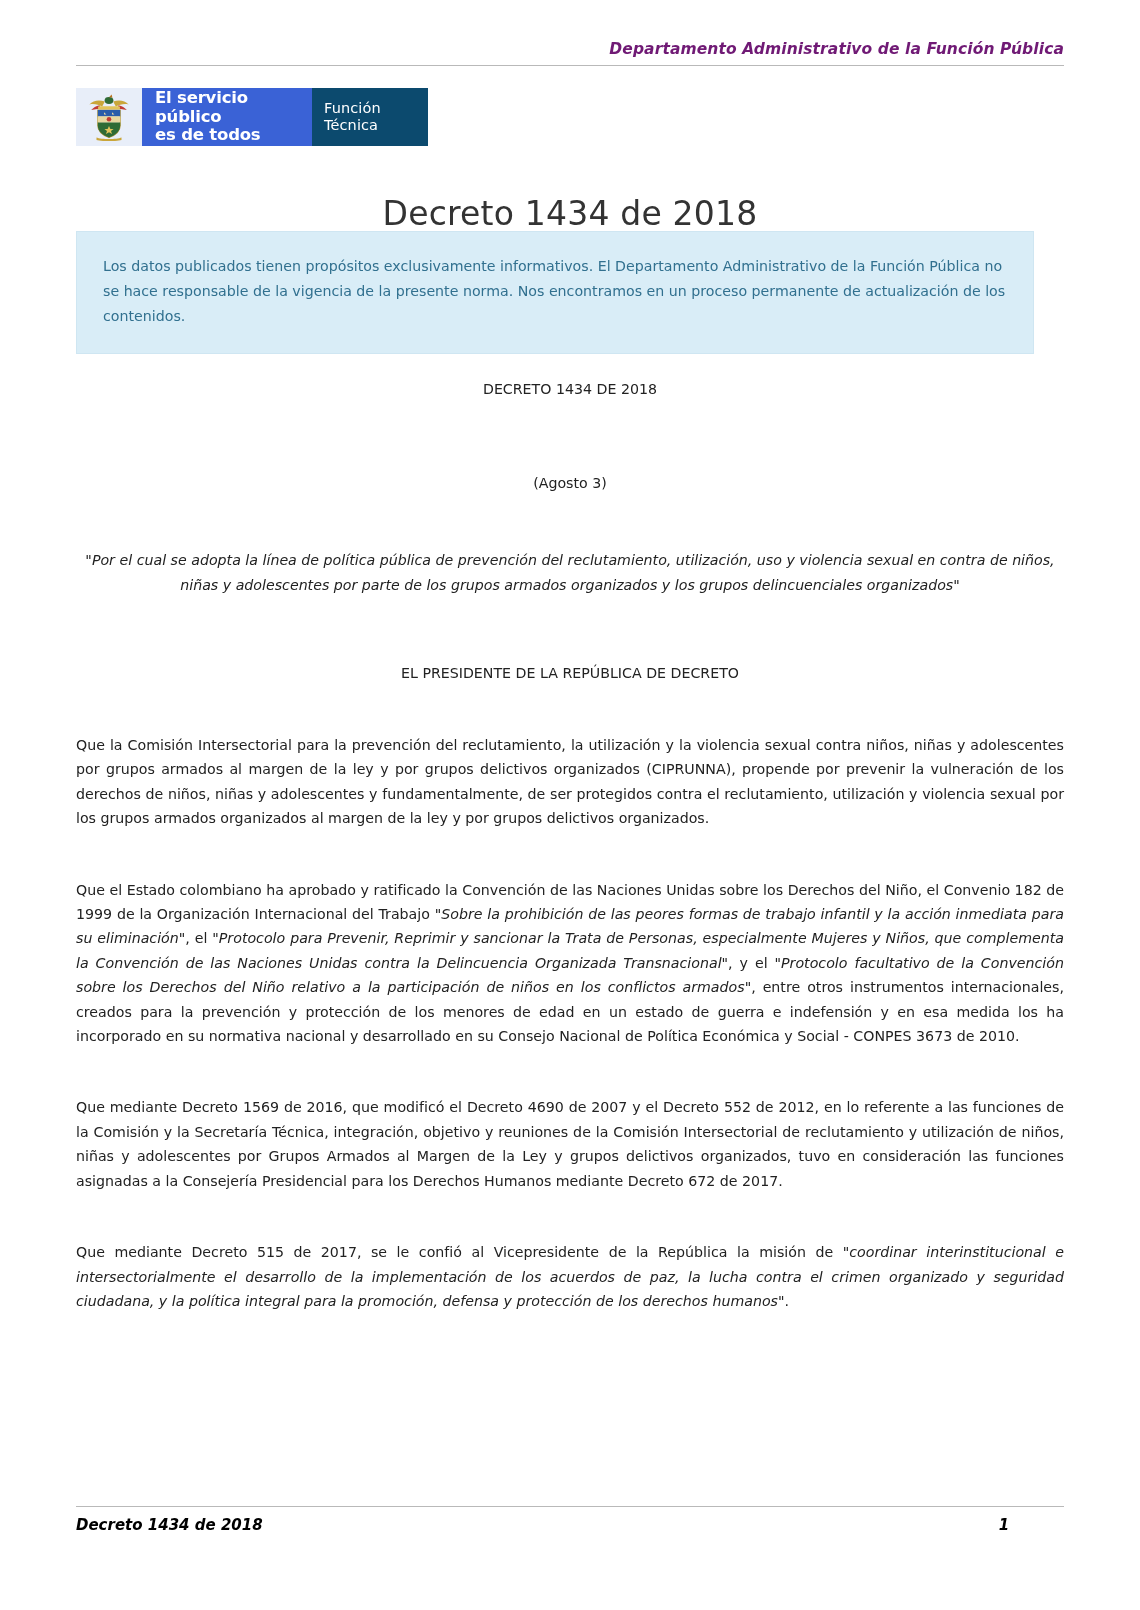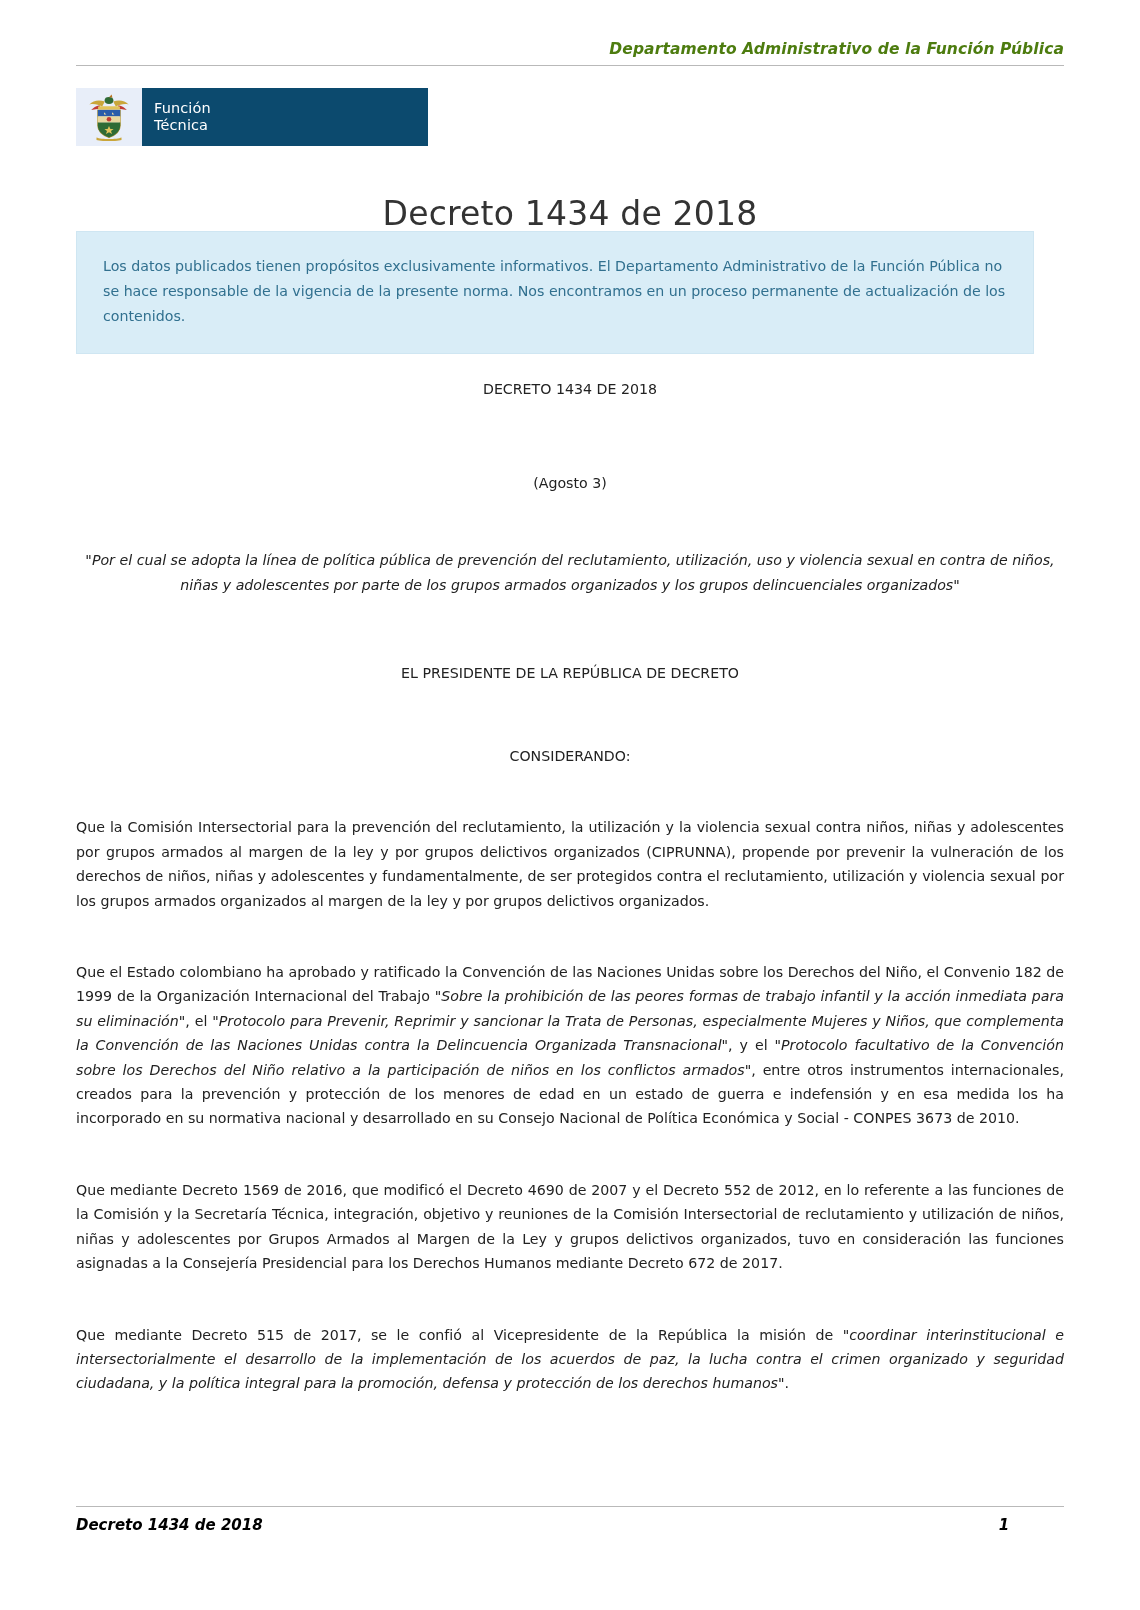--- a/index.html
+++ b/index.html
@@ -30,21 +30,21 @@
     top: 40px;
     height: 30px;
   }
   .running-header-text {
     display: block;
     text-align: right;
     font-weight: bold;
     font-style: italic;
     font-size: 15.5px;
     letter-spacing: 0.1px;
-    color: #4d7c0f;
+    color: #701a75;
     padding-bottom: 7px;
   }
   .header-rule {
     border-bottom: 1px solid #b9b9b9;
   }
 
   
   .logo-band {
     position: absolute;
     left: 76px;
@@ -200,20 +200,24 @@
         <path d="M10.8 17 L33.2 17 L33.2 23.4 L10.8 23.4 Z" fill="#2a5caa"></path>
         <path d="M10.8 23.4 L33.2 23.4 L33.2 29.4 L10.8 29.4 Z" fill="#e8d7a0"></path>
         <path d="M10.8 29.4 L33.2 29.4 L33.2 32.5 C33.2 38.2 28.4 42.2 22 44.6 C15.6 42.2 10.8 38.2 10.8 32.5 Z" fill="#2f6b35"></path>
         <circle cx="22" cy="26.3" r="2.3" fill="#c23b34"></circle>
         <path d="M17 19.2 L19.4 21.4 L17 21.4 Z M25 19.2 L27.4 21.4 L25 21.4 Z" fill="#e8d7a0"></path>
         <path d="M22 33 L23.4 36 L26.6 36 L24 38 L25 41 L22 39.2 L19 41 L20 38 L17.4 36 L20.6 36 Z" fill="#e2c35a"></path>
 
         <path d="M9.5 44.5 C14 46.6 30 46.6 34.5 44.5 L34.5 47 C30 48.6 14 48.6 9.5 47 Z" fill="#caa63a"></path>
       </svg>
     </div>
+    <div class="logo-slogan" style="background: rgb(58, 98, 214);">
+      <span>El servicio público</span>
+      <span>es de todos</span>
+    </div>
     <div class="logo-entity" style="background: #0c4a6e;">
       <span>Función</span>
       <span>Técnica</span>
     </div>
   </div>
 
   <h1 class="doc-title">Decreto 1434 de 2018</h1>
 
   <div class="notice" style="background: rgb(217, 237, 247);">
     <span class="notice-text" style="color: rgb(49, 112, 143);">Los datos publicados tienen propósitos exclusivamente informativos. El Departamento Administrativo de la Función Pública no se hace responsable de la vigencia de la presente norma. Nos encontramos en un proceso permanente de actualización de los contenidos.</span>
@@ -223,21 +227,20 @@
 
     <p class="blk center sp-decree-id">DECRETO 1434 DE 2018</p>
 
     <p class="blk center sp-date">(Agosto 3)</p>
 
     <p class="blk center italic sp-epigraph">"Por el cual se adopta la línea de política pública de prevención del reclutamiento, utilización, uso y violencia sexual en contra de niños, niñas y adolescentes por parte de los grupos armados organizados y los grupos delincuenciales organizados"</p>
 
     <p class="blk center sp-president">EL PRESIDENTE DE LA REPÚBLICA DE DECRETO</p>
 
 
-    <p class="blk center sp-considering">CONSIDERANDO:</p>
 
     <div>
       <p class="blk justify sp-para"><span>Que la Comisión Intersectorial para la prevención del reclutamiento, la utilización y la violencia sexual contra niños, niñas y adolescentes por grupos armados al margen de la ley y por grupos delictivos organizados (CIPRUNNA), propende por prevenir la vulneración de los derechos de niños, niñas y adolescentes y fundamentalmente, de ser protegidos contra el reclutamiento, utilización y violencia sexual por los grupos armados organizados al margen de la ley y por grupos delictivos organizados.</span></p>
       <p class="blk justify sp-para"><span>Que el Estado colombiano ha aprobado y ratificado la Convención de las Naciones Unidas sobre los Derechos del Niño, el Convenio 182 de 1999 de la Organización Internacional del Trabajo "</span><span style="font-style: italic;">Sobre la prohibición de las peores formas de trabajo infantil y la acción inmediata para su eliminación</span><span>", el "</span><span style="font-style: italic;">Protocolo para Prevenir, Reprimir y sancionar la Trata de Personas, especialmente Mujeres y Niños, que complementa la Convención de las Naciones Unidas contra la Delincuencia Organizada Transnacional</span><span>", y el "</span><span style="font-style: italic;">Protocolo facultativo de la Convención sobre los Derechos del Niño relativo a la participación de niños en los conflictos armados</span><span>", entre otros instrumentos internacionales, creados para la prevención y protección de los menores de edad en un estado de guerra e indefensión y en esa medida los ha incorporado en su normativa nacional y desarrollado en su Consejo Nacional de Política Económica y Social - CONPES 3673 de 2010.</span></p>
       <p class="blk justify sp-para"><span>Que mediante Decreto 1569 de 2016, que modificó el Decreto 4690 de 2007 y el Decreto 552 de 2012, en lo referente a las funciones de la Comisión y la Secretaría Técnica, integración, objetivo y reuniones de la Comisión Intersectorial de reclutamiento y utilización de niños, niñas y adolescentes por Grupos Armados al Margen de la Ley y grupos delictivos organizados, tuvo en consideración las funciones asignadas a la Consejería Presidencial para los Derechos Humanos mediante Decreto 672 de 2017.</span></p>
       <p class="blk justify sp-para"><span>Que mediante Decreto 515 de 2017, se le confió al Vicepresidente de la República la misión de "</span><span style="font-style: italic;">coordinar interinstitucional e intersectorialmente el desarrollo de la implementación de los acuerdos de paz, la lucha contra el crimen organizado y seguridad ciudadana, y la política integral para la promoción, defensa y protección de los derechos humanos</span><span>".</span></p>
     </div>
 
   </div>
 

